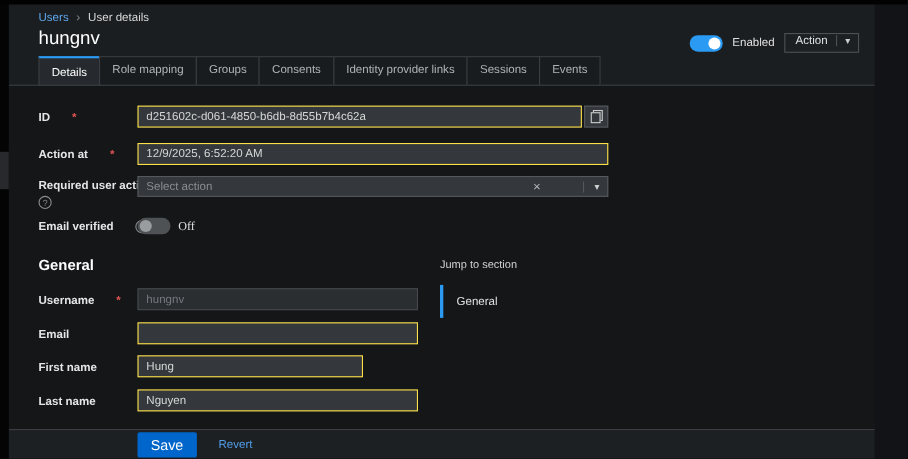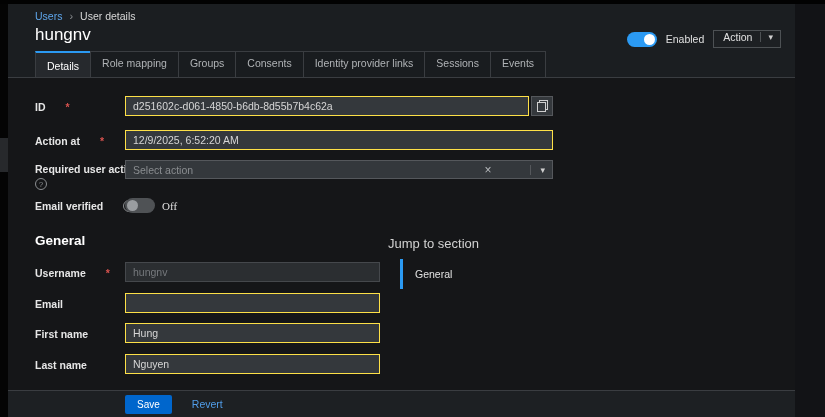--- a/index.html
+++ b/index.html
@@ -59,28 +59,28 @@
     border:1px solid #cfcfcf; background:#34383c; }
   .selectbox { position:absolute; left:117px; width:428px; height:19px; background:#34383c;
     border:1px solid #55585c; display:flex; align-items:center; padding:0 7px; cursor:pointer;gap:30px; }
   .ph { flex:1; color:#8a8d90; font-size:10.5px; }
   .clear { color:#b6b9bc; font-size:12px; padding:0 9px; }
   .scaret { color:#cfcfcf; font-size:9px; border-left:1px solid #55585c; padding-left:9px; }
   .help { width:12px; height:12px; border:1px solid #8a8d90; border-radius:50%; color:#8a8d90;
     font-size:8px; display:inline-flex; align-items:center; justify-content:center; cursor:pointer; }
   .offlab { position:absolute; font-size:11px; color:#e0e0e0;font-family:Liberation Serif, serif; }
   .gh { position:absolute; left:27px; font-size:13.5px; font-weight:bold; color:#ffffff; }
-  .jump-title { position:absolute; left:380px; font-size:13px; color:#d2d2d2; }
+  .jump-title { position:absolute; left:392px; font-size:10px; color:#d2d2d2; }
   .jump-item { position:absolute; left:392px; height:30px; border-left:3px solid #2b9af3;
     display:flex; align-items:center; padding-left:12px; font-size:10.5px; color:#e2e2e2; cursor:pointer; }
 
   
   .footer { position:absolute; left:8px; top:390px; width:787px; height:27px; background:#1d2023;
     border-top:1px solid #3a3d41; display:flex; align-items:center; padding-left:117px; gap:20px; z-index:3; }
-  .save-btn { background:#0066cc; color:#fff; border:none; border-radius:2px; font-size:10px;
+  .save-btn { background:#0066cc; color:#fff; border:none; border-radius:2px; font-size:13px;
     padding:4px 12px; cursor:pointer; font-family:inherit; }
   .revert { color:#519de9; font-size:10.5px; cursor:pointer; }
 </style>
 </head>
 <body>
 
 <div id="root">
   <div class="topbar"></div>
   <div class="gutter"></div>
   <div class="leftrail">
@@ -165,21 +165,21 @@
     <input class="tin dis" style="top: 183px; width: 255px;" disabled="" value="hungnv">
 
     <div class="lbl" style="top:219px">
       <span>Email</span>
     </div>
     <input class="tin" style="top: 214px; width: 255px;" value="">
 
     <div class="lbl" style="top:249px">
       <span>First name</span>
     </div>
-    <input class="tin" style="top: 244px; width: 255px;" value="Hung">
+    <input class="tin" style="top: 244px; width: 205px;" value="Hung">
 
     <div class="lbl" style="top:280px">
       <span>Last name</span>
     </div>
     <input class="tin" style="top: 275px; width: 255px;" value="Nguyen">
   </div>
 
   <div class="footer">
     <button class="save-btn">Save</button>
     <span class="revert">Revert</span>

